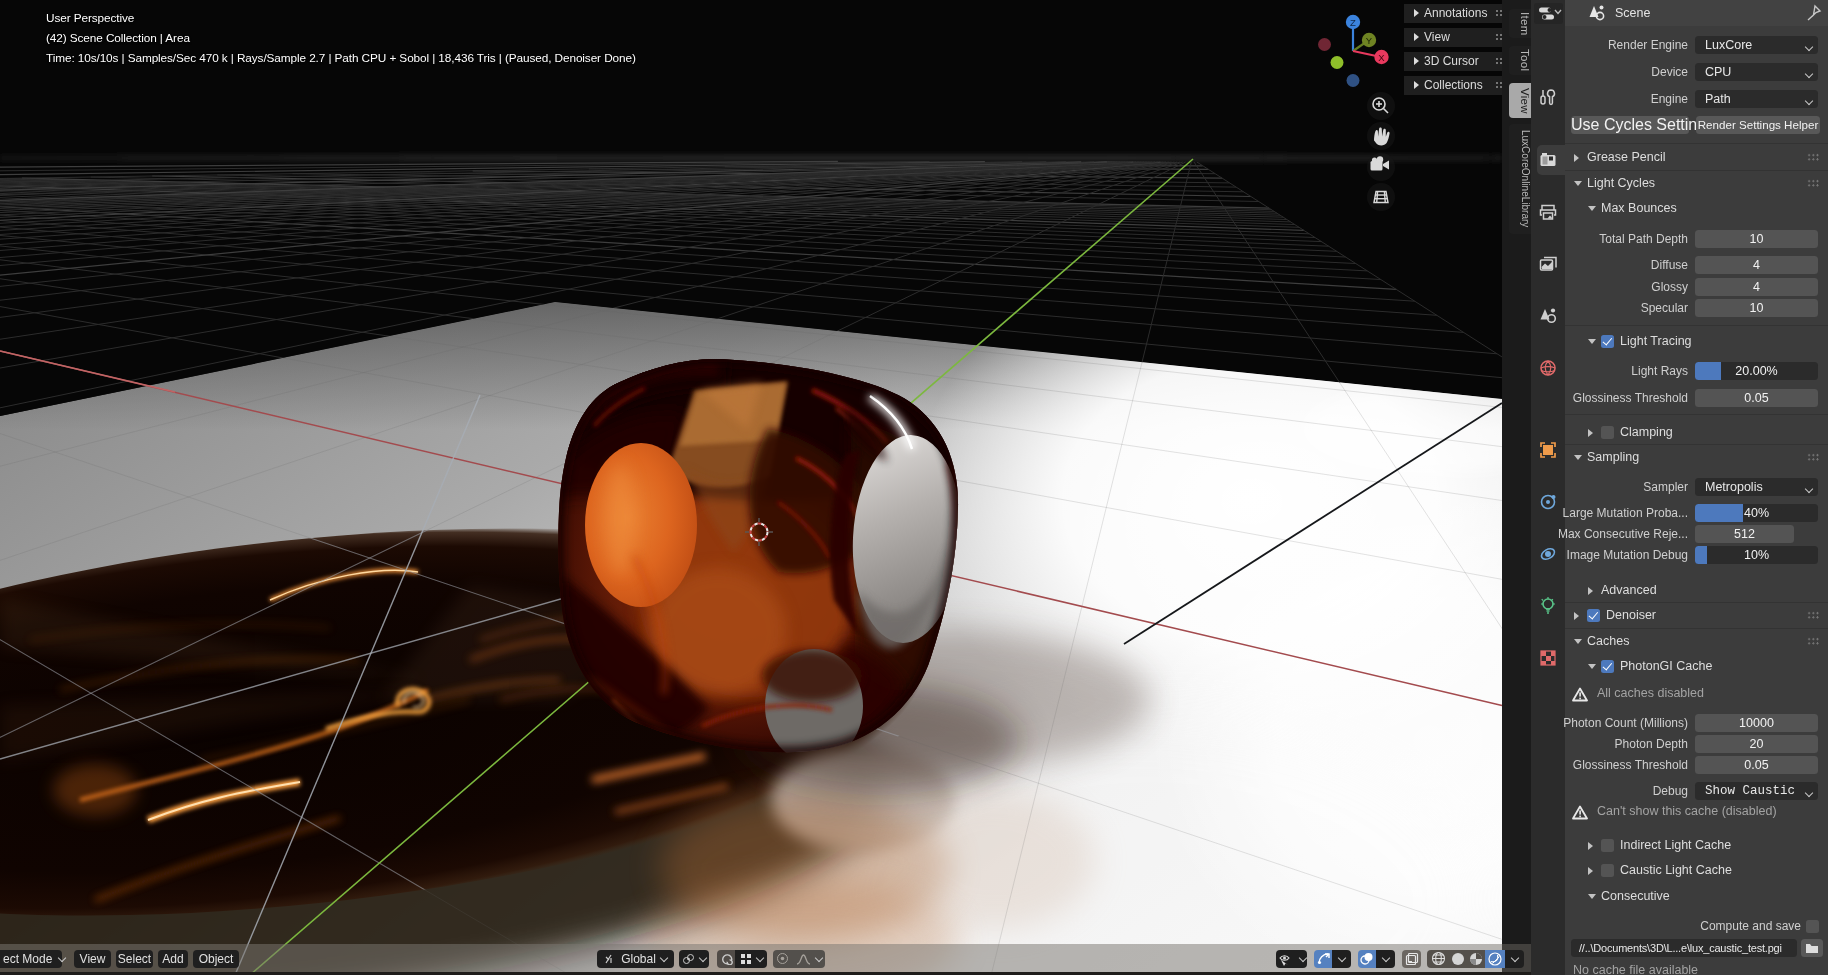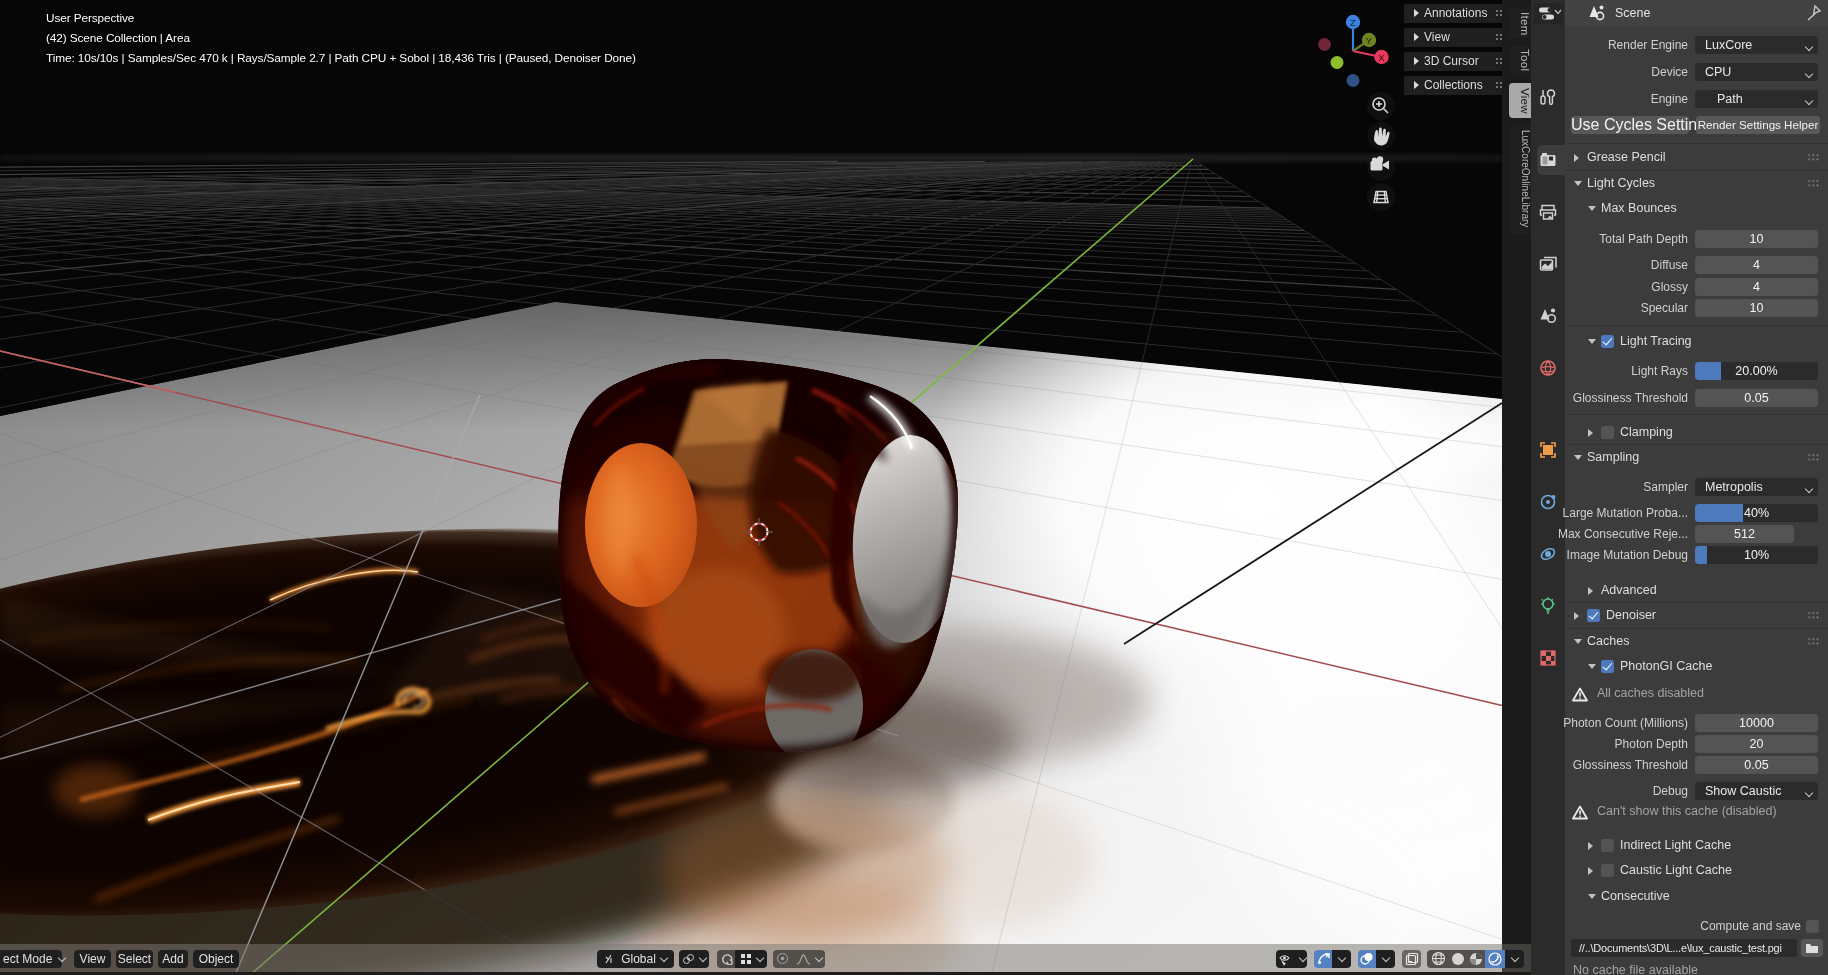--- a/index.html
+++ b/index.html
@@ -710,21 +710,21 @@
 </svg>
 <div style="position:absolute; left:50px; top:4px; font-size:12.5px; color:#e4e4e4; line-height:18px;">Scene</div>
 <svg style="position:absolute; left:240px; top:4px;" width="17" height="17" viewBox="0 0 17 17">
  <path d="M10,2 L15,7 L11,8.5 L8.5,11 Z M8.5,11 L3,16" stroke="#c8c8c8" stroke-width="1.4" fill="none"></path>
 </svg>
 <div class="lbl" style="top:36px; left:0; width:123px;">Render Engine</div>
 <div class="fld drop" style="top:36px; left:130px; width:123px; text-align:left; padding-left:10px;">LuxCore<span class="carr" style="position:absolute; right:6px; top:8px;"></span></div>
 <div class="lbl" style="top:63px; left:0; width:123px;">Device</div>
 <div class="fld drop" style="top:63px; left:130px; width:123px; text-align:left; padding-left:10px;">CPU<span class="carr" style="position:absolute; right:6px; top:8px;"></span></div>
 <div class="lbl" style="top:90px; left:0; width:123px;">Engine</div>
-<div class="fld drop" style="top:90px; left:130px; width:123px; text-align:left; padding-left:22px;">Path<span class="carr" style="position:absolute; right:6px; top:8px;"></span></div>
+<div class="fld drop" style="top:90px; left:130px; width:123px; text-align:left; padding-left:10px;">Path<span class="carr" style="position:absolute; right:6px; top:8px;"></span></div>
 <div class="fld" style="top:116px; left:6px; width:118px; background:#585858; font-size:16px;">Use Cycles Settings</div>
 <div class="fld" style="top:116px; left:131px; width:124px; background:#585858; font-size:11.6px;">Render Settings Helper</div>
 <div class="sep" style="top:143px;"></div>
 <div class="tri closed" style="left:9px; top:147px;"></div>
         <div class="secthead" style="left:22px; top:147px; width:200px;">Grease Pencil</div>
         <div class="grip2" style="top:153px;"></div>
 <div class="sep" style="top:170px;"></div>
 <div class="tri open" style="left:9px; top:173px;"></div>
         <div class="secthead" style="left:22px; top:173px; width:200px;">Light Cycles</div>
         <div class="grip2" style="top:179px;"></div>
@@ -791,21 +791,21 @@
           <rect x="7.3" y="10.6" width="1.6" height="1.7" fill="#e8e8e8"></rect>
         </svg>
         <div class="warn" style="left:32px; top:686px;">All caches disabled</div>
 <div class="lbl" style="top:714px; left:-15px; width:138px;">Photon Count (Millions)</div>
 <div class="fld" style="top:714px; left:130px; width:123px; ">10000</div>
 <div class="lbl" style="top:735px; left:0; width:123px;">Photon Depth</div>
 <div class="fld" style="top:735px; left:130px; width:123px; ">20</div>
 <div class="lbl" style="top:756px; left:0; width:123px;">Glossiness Threshold</div>
 <div class="fld" style="top:756px; left:130px; width:123px; ">0.05</div>
 <div class="lbl" style="top:782px; left:0; width:123px;">Debug</div>
-<div class="fld drop" style="top:782px; left:130px; width:123px; text-align:left; padding-left:10px;">Show Caustic<span class="carr" style="position:absolute; right:6px; top:8px;"></span></div>
+<div class="fld drop" style="top:782px; left:130px; width:123px; text-align:left; padding-left:10px;font-family:Liberation Mono, monospace;">Show Caustic<span class="carr" style="position:absolute; right:6px; top:8px;"></span></div>
 <svg style="position:absolute; left:7px; top:805px;" width="16" height="15">
           <path d="M8,1.5 L15,13.5 L1,13.5 Z" fill="none" stroke="#e8e8e8" stroke-width="1.8" stroke-linejoin="round"></path>
           <rect x="7.3" y="5.4" width="1.6" height="4.2" fill="#e8e8e8"></rect>
           <rect x="7.3" y="10.6" width="1.6" height="1.7" fill="#e8e8e8"></rect>
         </svg>
         <div class="warn" style="left:32px; top:804px;">Can't show this cache (disabled)</div>
 <div class="tri closed" style="left:23px; top:835px;"></div>
         <div class="cb" style="left:36px; top:838.5px;"></div>
         <div class="secthead" style="left:55px; top:835px; width:200px;">Indirect Light Cache</div>
 <div class="tri closed" style="left:23px; top:860px;"></div>

